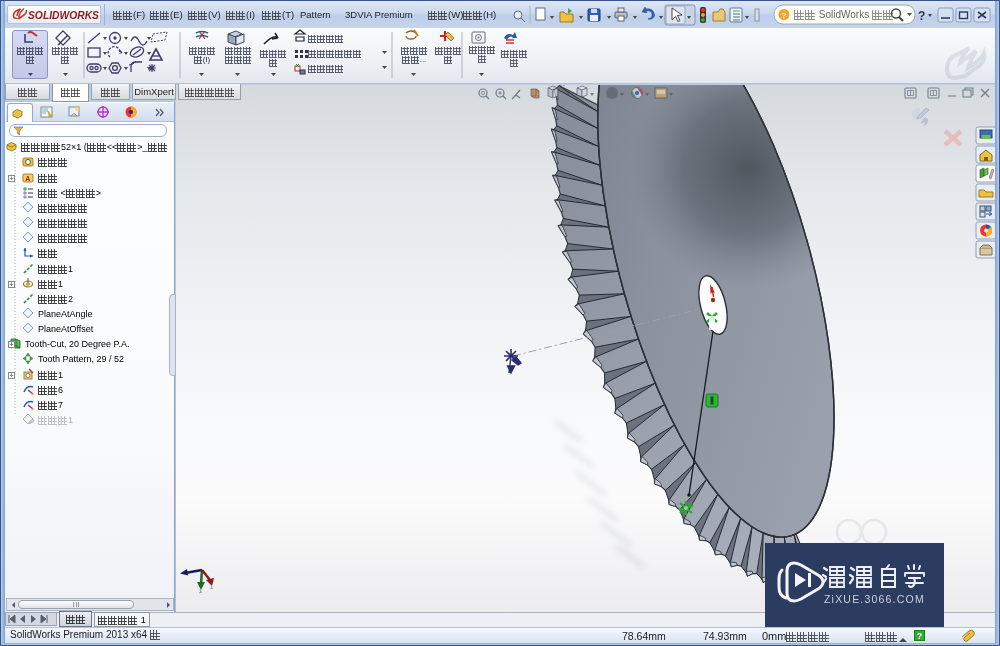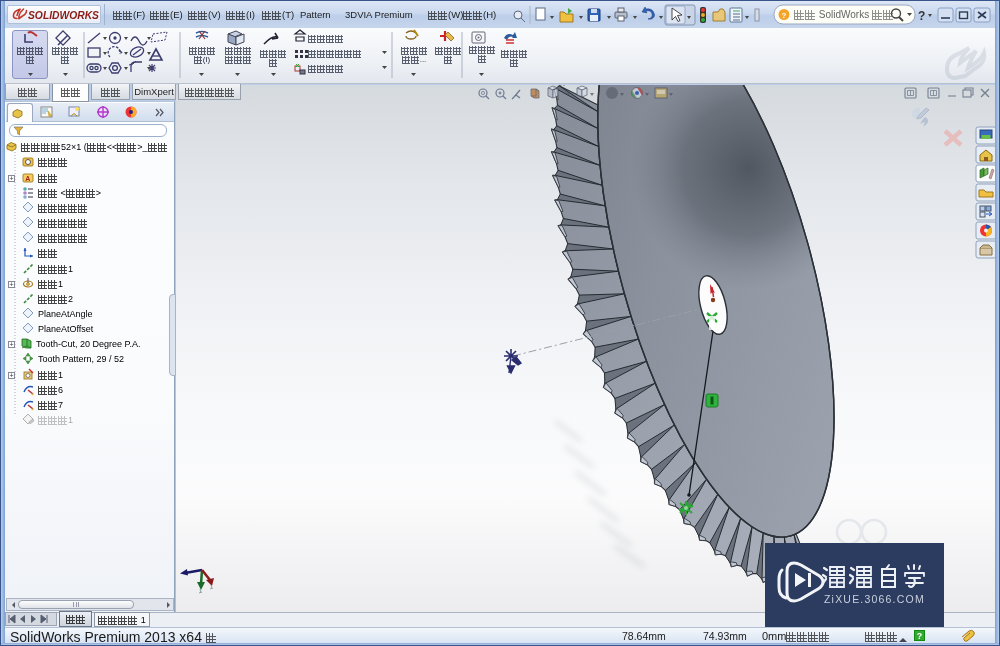--- a/index.html
+++ b/index.html
@@ -309,21 +309,21 @@
     </svg><i class="k k9"></i><i class="k k9"></i><span>1</span></div>
 <div class="trow" style="left:22px;top:292px"><svg width="13" height="13" viewBox="0 0 13 13" style="vertical-align:-3px;margin-right:3px">
       <path d="M2 11 L11 2" stroke="#3a8a3a" stroke-width="1.6" stroke-dasharray="3 1.5"></path>
     </svg><i class="k k9"></i><i class="k k9"></i><i class="k k9"></i><span>2</span></div>
 <div class="trow" style="left:22px;top:307px"><svg width="13" height="13" viewBox="0 0 13 13" style="vertical-align:-3px;margin-right:3px">
       <rect x="2.5" y="2.5" width="7" height="7" transform="rotate(45 6 6)" fill="#eef4fb" stroke="#7a92b8" stroke-width="0.9"></rect>
     </svg><span>PlaneAtAngle</span></div>
 <div class="trow" style="left:22px;top:322px"><svg width="13" height="13" viewBox="0 0 13 13" style="vertical-align:-3px;margin-right:3px">
       <rect x="2.5" y="2.5" width="7" height="7" transform="rotate(45 6 6)" fill="#eef4fb" stroke="#7a92b8" stroke-width="0.9"></rect>
     </svg><span>PlaneAtOffset</span></div>
-<div class="trow" style="left:20px;top:337px"><svg width="13" height="13" viewBox="0 0 13 13" style="vertical-align:-3px;margin-right:3px">
+<div class="trow" style="left:9px;top:337px"><svg width="13" height="13" viewBox="0 0 13 13" style="vertical-align:-3px;margin-right:3px">
       <path d="M2 2 h5 l4 2 v7 h-5 l-4 -2 z" fill="#58b858" stroke="#1a6a1a" stroke-width="0.8"></path>
       <path d="M7 2 v7 l4 2 M7 9 l-5 2" fill="none" stroke="#1a6a1a" stroke-width="0.8"></path>
     </svg><span>Tooth-Cut, 20 Degree P.A.</span></div>
 <div class="trow" style="left:22px;top:352px"><svg width="13" height="13" viewBox="0 0 13 13" style="vertical-align:-3px;margin-right:3px">
       <g fill="#4a4" stroke="#262" stroke-width="0.5">
         <path d="M6 1 l2 3 h-4 z"></path>
         <path d="M6 12 l-2 -3 h4 z"></path>
         <path d="M1 6.5 l3 -2 v4 z"></path>
         <path d="M11 6.5 l-3 2 v-4 z"></path>
       </g>
@@ -632,21 +632,21 @@
 <svg class="abs" style="left:6px;top:613px" width="50" height="12" viewBox="0 0 50 12">
     <g fill="#565f70">
 <path d="M3 2 v8 M9 2 l-5 4 5 4 z" stroke="#565f70" stroke-width="1"></path>
       <path d="M19 2 l-5 4 5 4 z"></path>
       <path d="M25 2 l5 4 -5 4 z"></path>
       <path d="M35 2 l5 4 -5 4 z M41 2 v8" stroke="#565f70" stroke-width="1"></path>
     </g>
   </svg>
 <div class="abs" style="left:59px;top:611px;width:33px;height:16px;background:linear-gradient(180deg,#eceff4,#cdd3dd);border:1px solid #6b7689;font-size:9px;font-weight:bold;text-align:center;line-height:15px"><i class="k k9"></i><i class="k k9"></i></div>
 <div class="abs" style="left:94px;top:612px;width:56px;height:15px;background:#f4f6f8;border:1px solid #8c96a4;font-size:9px;text-align:center;line-height:14px"><i class="k k9"></i><i class="k k9"></i><i class="k k9"></i><i class="k k9"></i> 1</div>
-<div class="abs" style="left:10px;top:629px;font-size:14px;color:#1a1a1a">SolidWorks Premium 2013 x64 <i class="k k10"></i></div>
+<div class="abs" style="left:10px;top:629px;font-size:10px;color:#1a1a1a">SolidWorks Premium 2013 x64 <i class="k k10"></i></div>
 <div class="abs" style="left:622px;top:630px;font-size:10.5px;color:#1a1a1a">78.64mm</div>
 <div class="abs" style="left:703px;top:630px;font-size:10.5px;color:#1a1a1a">74.93mm</div>
 <div class="abs" style="left:762px;top:630px;font-size:11px;color:#1a1a1a">0mm</div>
 <div class="abs" style="left:786px;top:630px;font-size:10.5px;color:#1a1a1a"><i class="k k10"></i><i class="k k10"></i><i class="k k10"></i><i class="k k10"></i></div>
 <div class="abs" style="left:865px;top:630px;font-size:10.5px;color:#1a1a1a"><i class="k k10"></i><i class="k k10"></i><i class="k k10"></i></div>
 <div class="abs" style="left:899px;top:634px;width:0;height:0;border:4px solid transparent;border-bottom-color:#445"></div>
 <div class="abs" style="left:914px;top:630px;width:11px;height:11px;background:#3a3;border:1px solid #181;color:#fff;font-size:9px;line-height:11px;text-align:center;font-weight:bold">?</div>
 <svg class="abs" style="left:960px;top:629px" width="16" height="13" viewBox="0 0 16 13">
     <path d="M2 8 l7 -6 q3 -2 5 1 q1 2 -1 4 l-6 5 q-2 1 -3 -1 q-1 -2 1 -3 l5 -4" fill="#f0c040" stroke="#a07820" stroke-width="1"></path>
   </svg>

